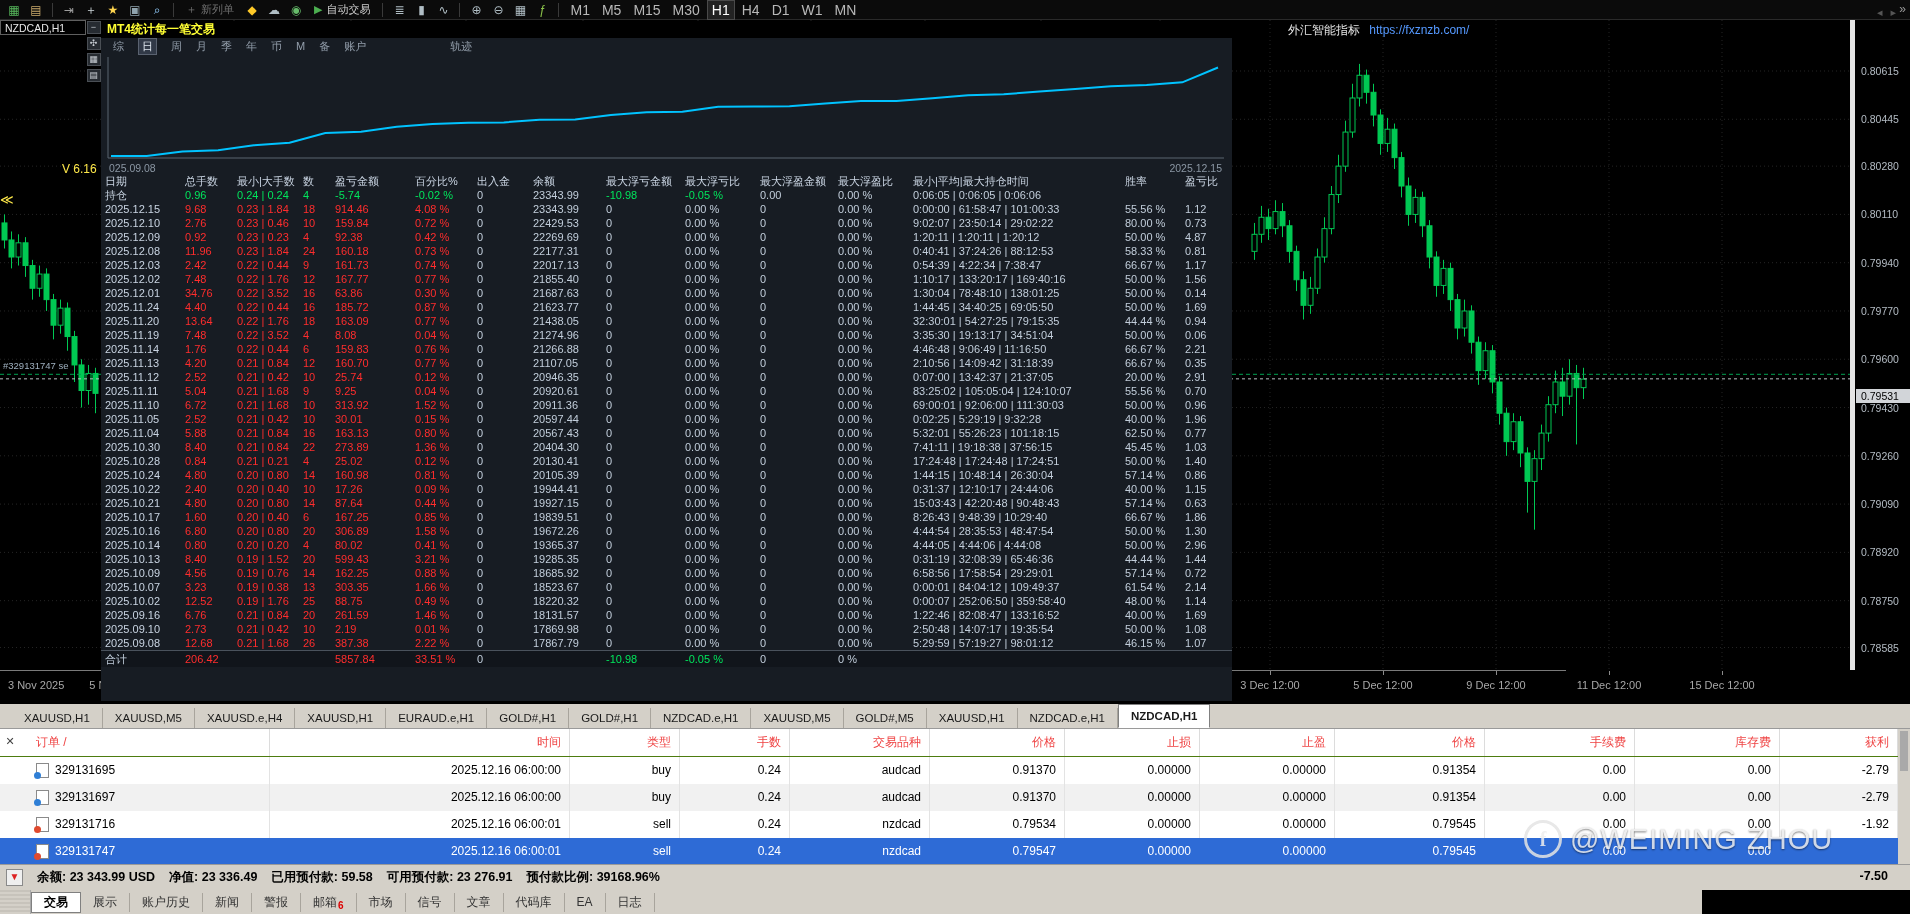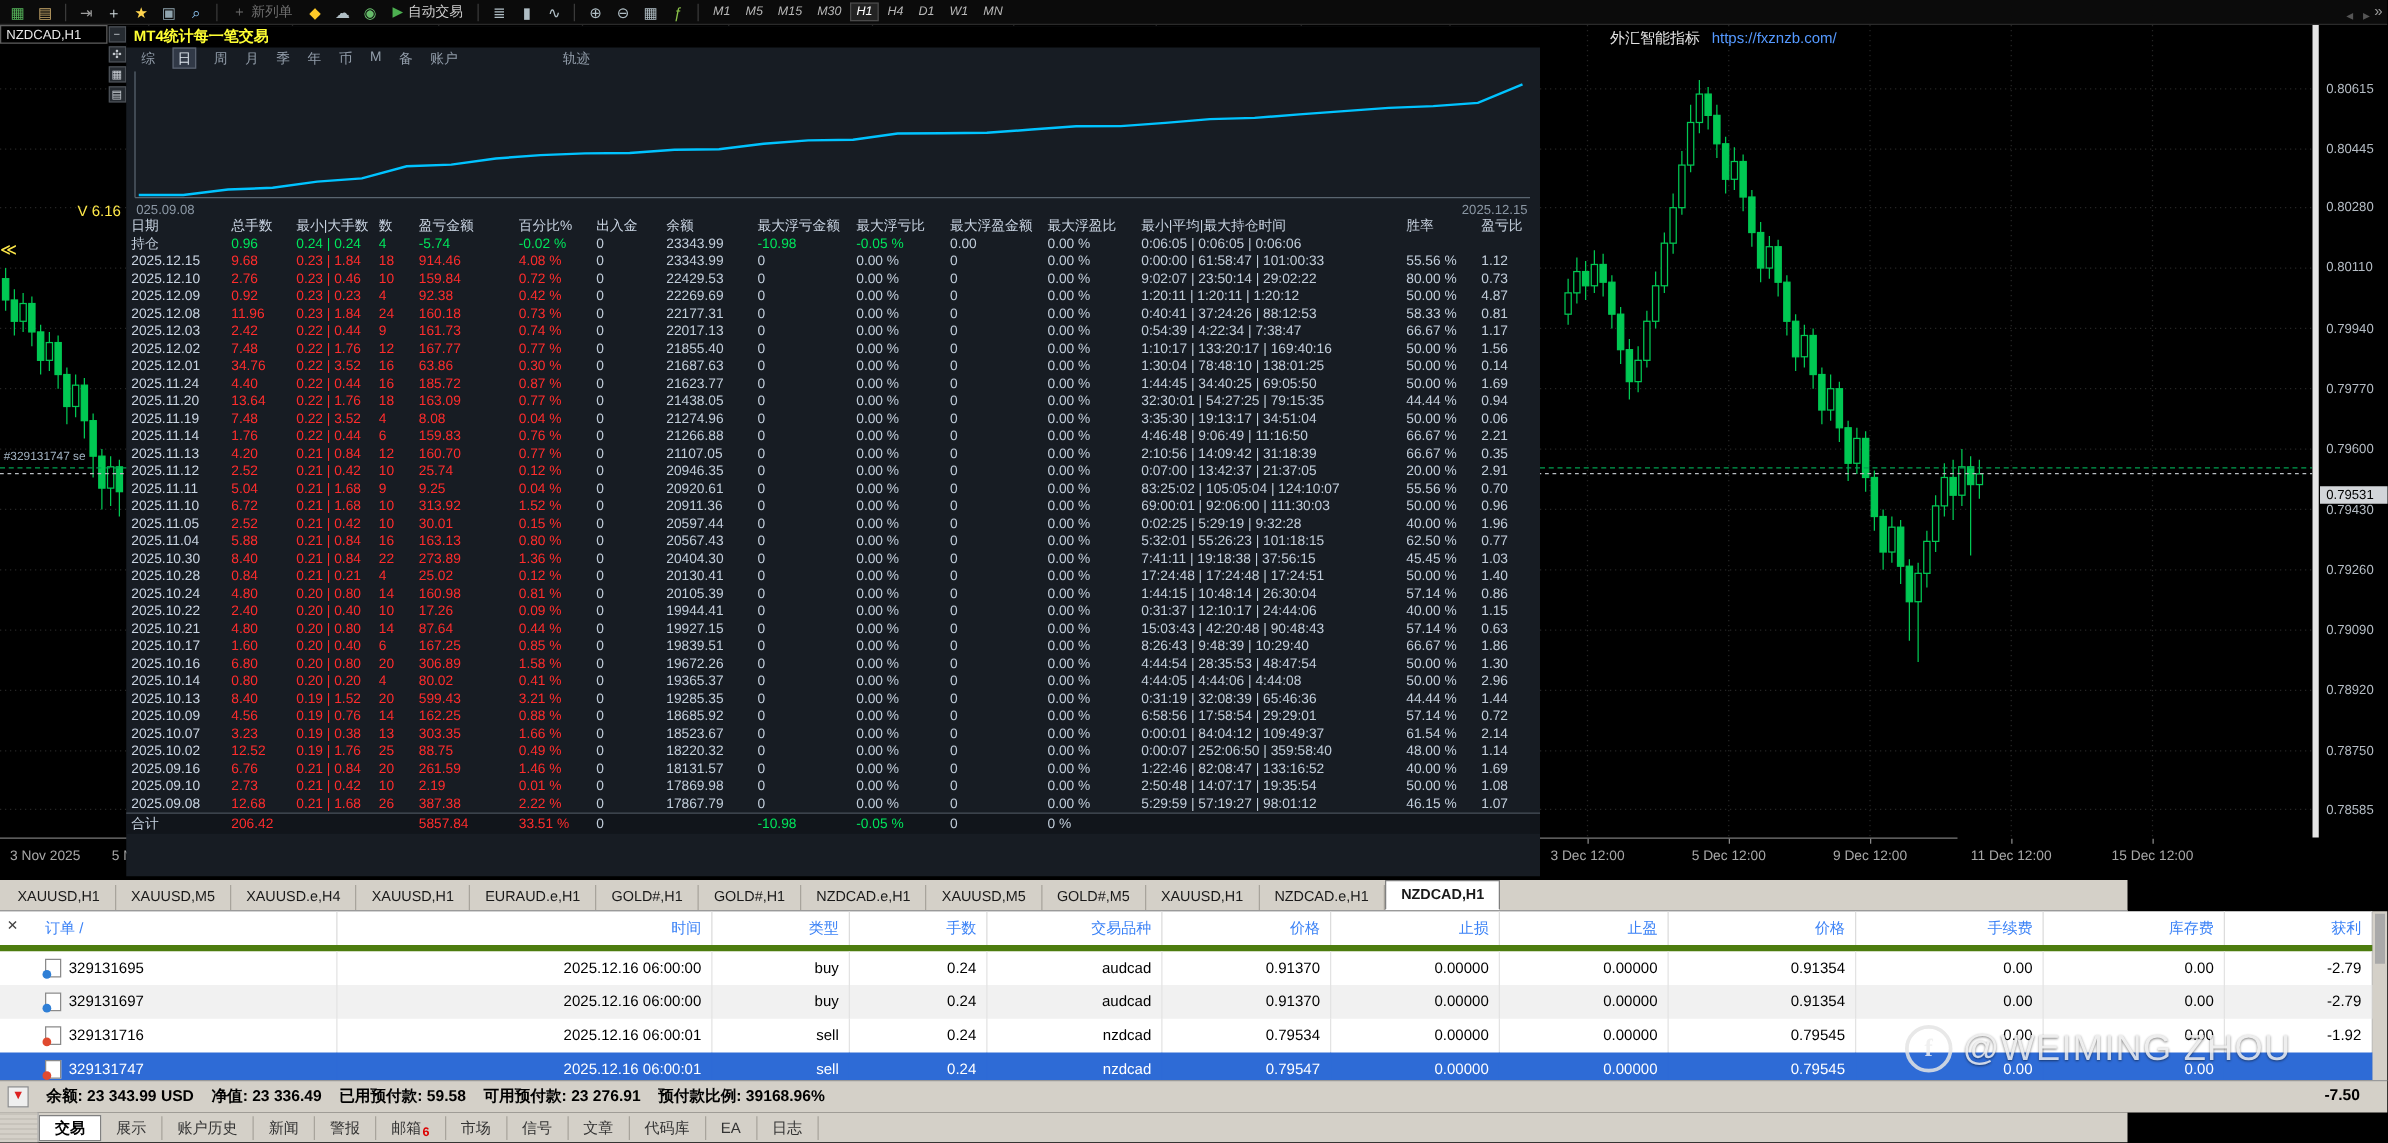--- a/index.html
+++ b/index.html
@@ -6,21 +6,21 @@
   body{width:1910px;height:914px;position:relative;overflow:hidden;
        font-family:"Liberation Sans","DejaVu Sans",sans-serif;-webkit-font-smoothing:antialiased;}
   
   #toolbar{position:absolute;left:0;top:0;width:1910px;height:20px;background:#0b0b0b;
            border-bottom:1px solid #2a2a2a;display:flex;align-items:center;gap:2px;padding-left:4px;box-sizing:border-box;}
   .tb-ic{display:inline-flex;align-items:center;justify-content:center;width:20px;height:16px;
          font-size:12px;line-height:16px;cursor:default;}
   .tb-sep{width:1px;height:14px;background:#3a3a3a;margin:0 4px;}
   .tb-btn{display:inline-flex;align-items:center;gap:4px;height:16px;padding:0 6px;font-size:11px;color:#cfcfcf;}
   .tb-btn.disabled{color:#6f6f6f;}
-  .tb-tf{font-size:10px;color:#b8b8b8;padding:1px 4px;border:1px solid transparent;font-style:italic;}
+  .tb-tf{font-size:14px;color:#b8b8b8;padding:1px 4px;border:1px solid transparent;}
   .tb-tf.active{border-color:#4a4a4a;background:#232323;color:#fff;}
   #tb-overflow{position:absolute;right:4px;top:2px;color:#9a9a9a;font-size:12px;}
   
   #chart-wrap{position:absolute;left:0;top:20px;width:1910px;height:650px;background:#000;}
   #chart-svg{position:absolute;left:0;top:0;}
   #symbol-box{position:absolute;left:0;top:0;width:86px;height:15px;border:1px solid #5f5f5f;
               background:#000;color:#e8e8e8;font-size:10.5px;line-height:15px;padding-left:4px;box-sizing:border-box;}
   #left-widgets{position:absolute;left:87px;top:1px;width:13px;display:flex;flex-direction:column;gap:3px;align-items:center;}
   .lw{width:12px;height:11px;background:#262b31;border:1px solid #4a4f55;color:#c8cdd3;font-size:9px;
       line-height:10px;text-align:center;}
@@ -48,32 +48,32 @@
         padding-left:4px;height:14px;line-height:14px;font-size:11px;white-space:nowrap;}
   .srow span{overflow:visible;}
   .stl{color:#c2cedb;} .red{color:#ff2d2d;} .grn{color:#00e65c;} .dt{color:#c9d4e2;}
   .srow.header{color:#c9d4e2;}
   .srow.total{border-top:1px solid #4a525c;background:#11151b;height:16px;line-height:16px;}
   
   #time-axis{position:absolute;left:0;top:670px;width:1566px;height:34px;background:#000;border-top:1px solid #7a7a7a;}
   .ta-lab{position:absolute;top:8px;color:#a8a8a8;font-size:11px;white-space:nowrap;}
   .ta-tick{position:absolute;top:0;width:1px;height:4px;background:#8a8a8a;}
   
-  #chart-tabs{position:absolute;left:0;top:704px;width:1702px;height:25px;background:#d4d0c8;
-              border-bottom:1px solid #9a9a9a;display:flex;align-items:flex-end;padding-left:2px;box-sizing:border-box;}
+  #chart-tabs{position:absolute;left:0;top:704px;width:1910px;height:25px;background:#d4d0c8;
+              border-bottom:1px solid #9a9a9a;display:flex;align-items:flex-end;padding-left:12px;box-sizing:border-box;}
   .ctab{height:20px;line-height:20px;font-size:11.5px;color:#1a1a1a;padding:0 12px;border-right:1px solid #a8a49c;}
   .ctab.active{background:#fff;border:1px solid #808080;border-bottom:1px solid #fff;height:22px;line-height:22px;font-weight:bold;}
   #ctab-arrows{position:absolute;right:6px;top:6px;color:#555;font-size:11px;letter-spacing:8px;}
   
   #orders{position:absolute;left:0;top:729px;width:1898px;background:#fff;}
   .orow{display:grid;grid-template-columns:270px 300px 110px 110px 140px 135px 135px 135px 150px 150px 145px 118px;
         height:27px;line-height:27px;font-size:12px;color:#000;}
   .orow > div{padding:0 8px;text-align:right;border-right:1px solid #e3e3e3;overflow:hidden;white-space:nowrap;}
   .orow > div:first-child{text-align:left;display:flex;align-items:center;gap:6px;padding-left:36px;}
-  .orow.header{border-bottom:5px solid #4d7c0f;color:#3b82f6;height:27px;}
+  .orow.header{border-bottom:1px solid #4d7c0f;color:#ef4444;height:27px;}
   .orow.header > div{border-right:1px solid #dcdcdc;}
   .orow.alt{background:#f1f1f1;}
   .orow.sel{background:#2e6bd6;color:#fff;}
   .orow.sel > div{border-right-color:#2e6bd6;}
   .page-ic{width:11px;height:13px;background:#fff;border:1px solid #8a8a8a;position:relative;flex:0 0 auto;}
   .page-ic::after{content:"";position:absolute;left:-3px;bottom:-2px;width:7px;height:7px;border-radius:50%;}
   .page-ic.buy::after{background:#2f7fd6;}
   .page-ic.sell::after{background:#e04a2f;}
   #orders-x{position:absolute;left:4px;top:735px;width:12px;height:12px;color:#444;font-size:11px;line-height:12px;
             text-align:center;z-index:6;}

